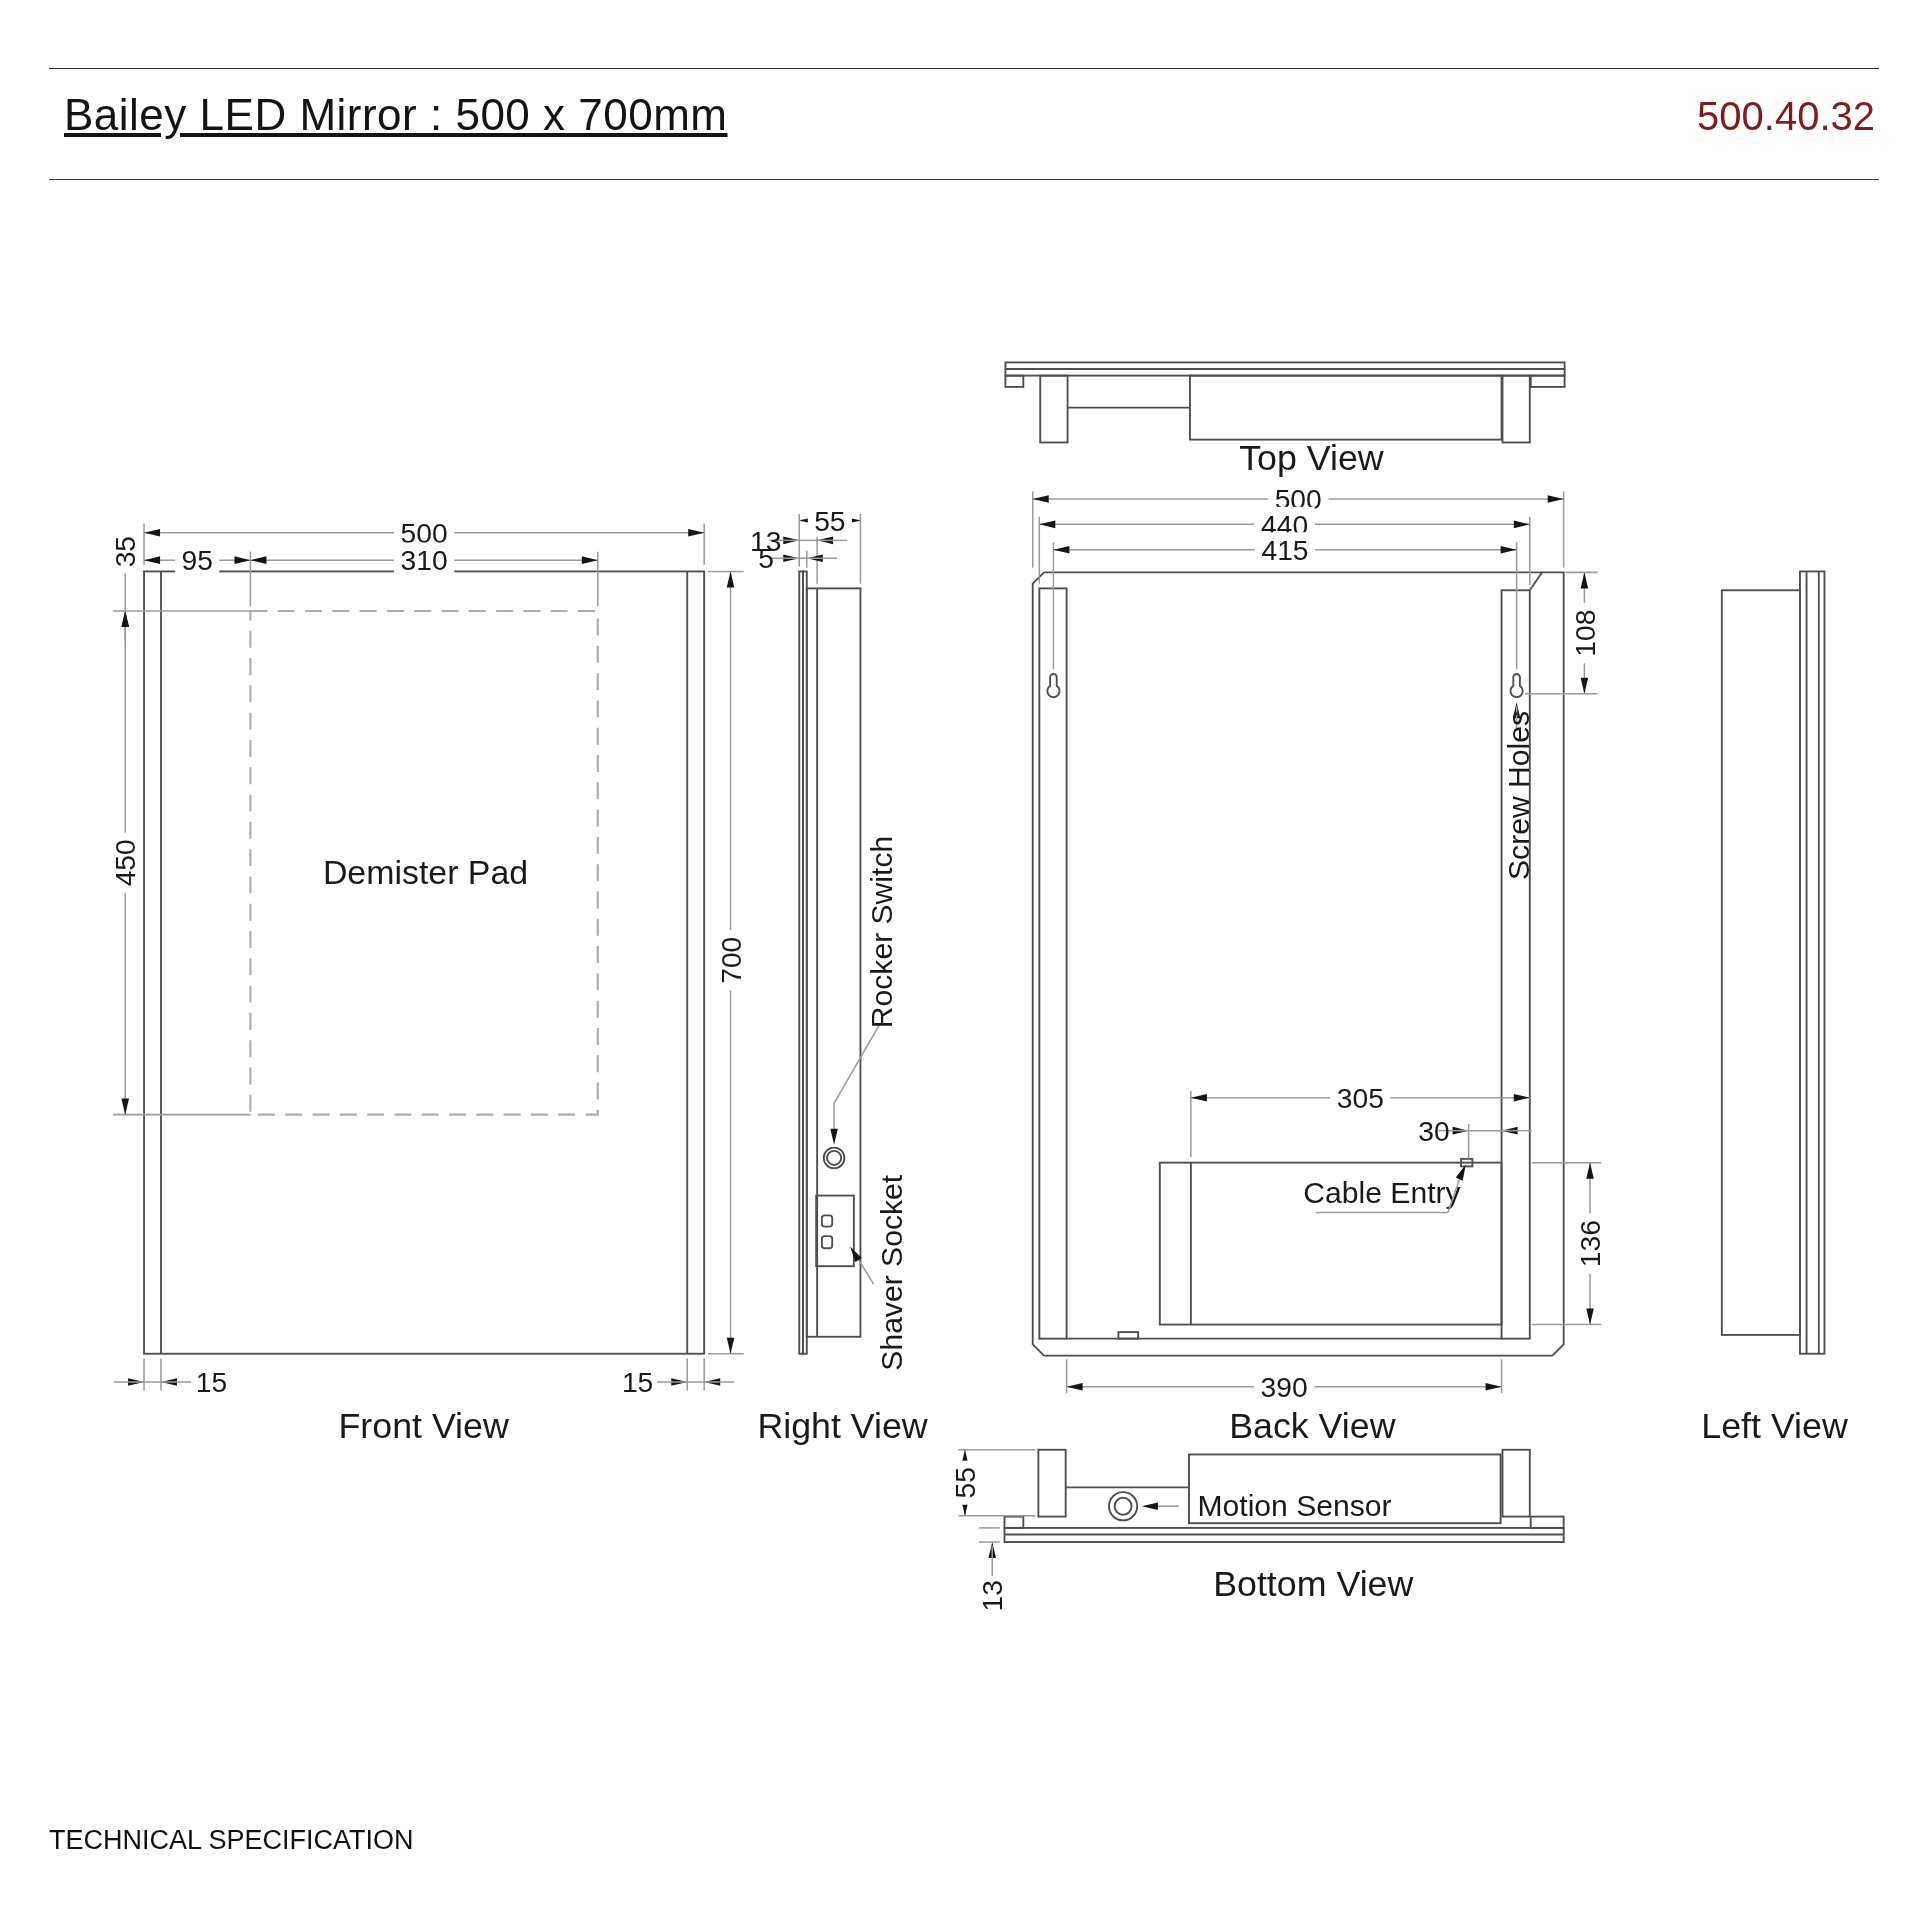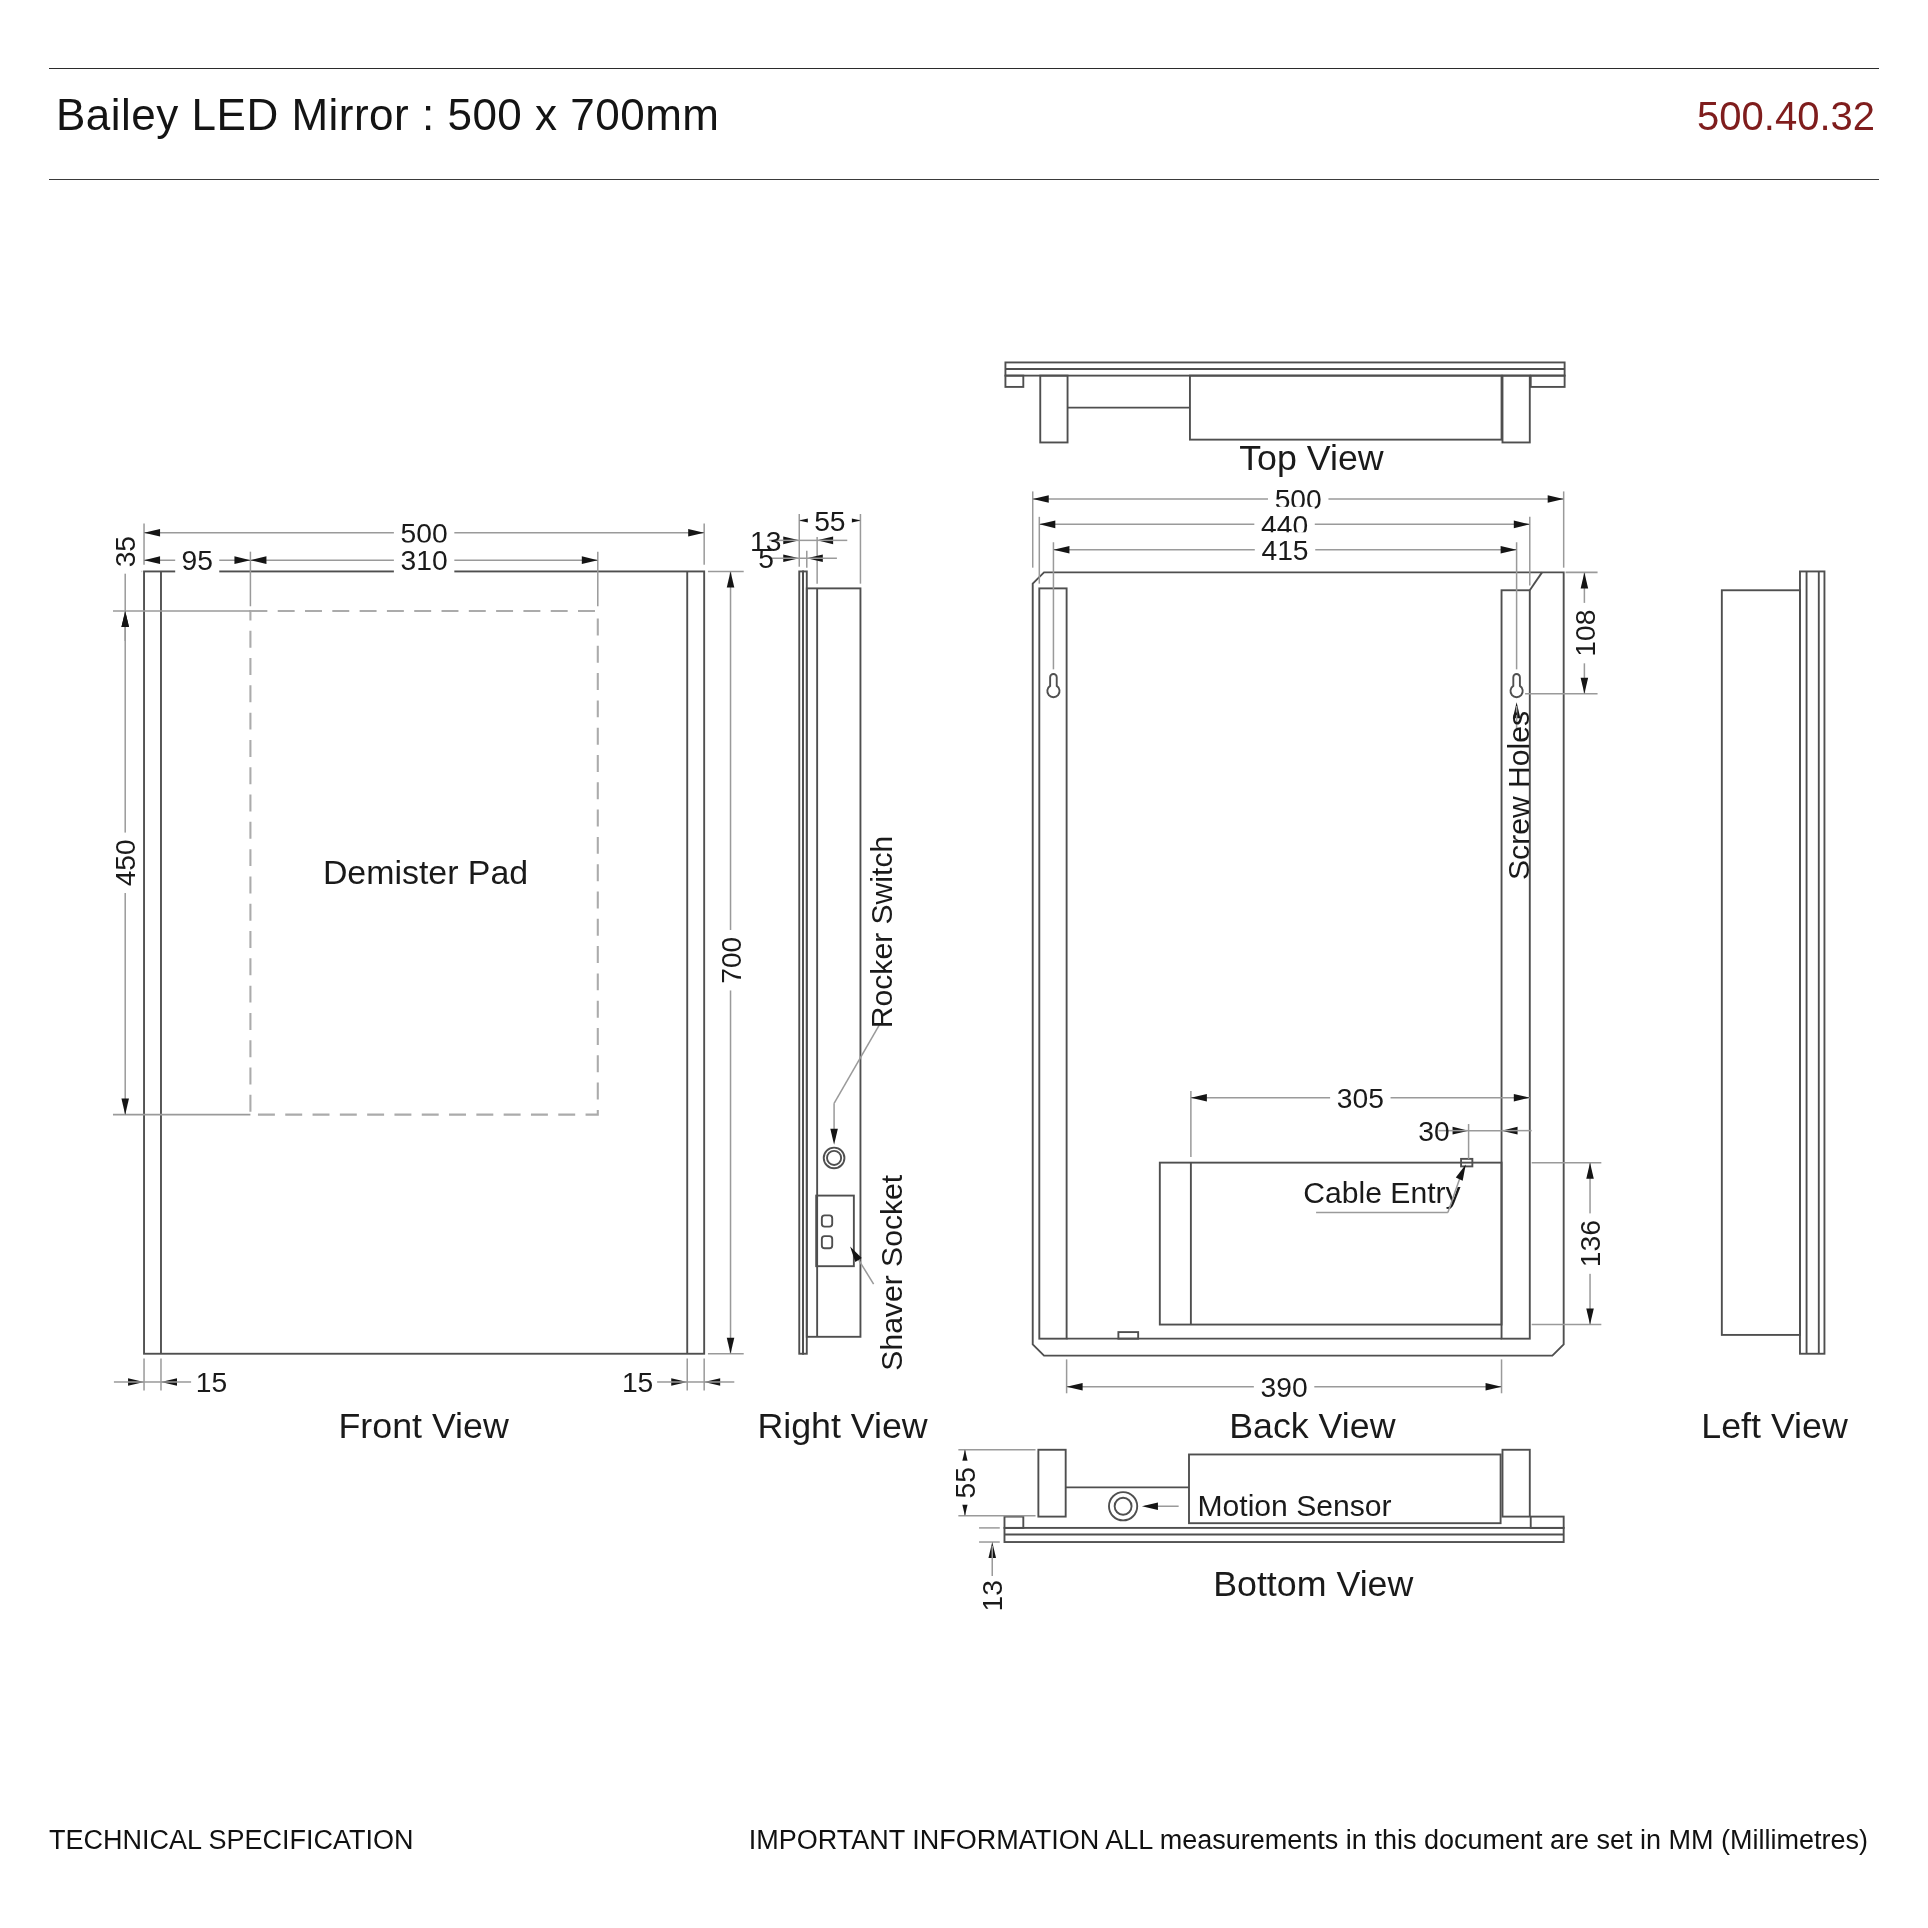--- a/index.html
+++ b/index.html
@@ -1,22 +1,22 @@
 <!DOCTYPE html>
 <html style="font-size:15px"><head>
 <meta charset="utf-8">
 <style>
   html,body{margin:0;padding:0;background:#fff;}
   .page{position:relative;width:1928px;height:1928px;background:#fff;overflow:hidden;
         font-family:"Liberation Sans", sans-serif;color:#1a1a1a;}
   .rule{position:absolute;left:49px;right:49px;height:0;border-top:1.9px solid #2b2b2b;}
   .rule-top{top:68px;}
   .rule-bottom{top:179px;border-top-color:#3a3a3a;}
-  .hdr-title{position:absolute;left:56px;top:90px;font-size:44px;font-weight:400;
-             letter-spacing:0.5px;color:#141414;white-space:nowrap;}
+  .hdr-title{position:absolute;left:64px;top:90px;font-size:44px;font-weight:400;
+             letter-spacing:0.5px;color:#141414;white-space:nowrap;text-decoration:underline;}
   .hdr-code{position:absolute;right:53px;top:94px;font-size:40px;font-weight:400;color:#7f1d1d;}
   .footer{position:absolute;left:49px;right:60px;top:1825px;display:flex;
           justify-content:space-between;font-size:27px;color:#111;align-items:flex-end;}
   svg{position:absolute;left:0;top:0;}
   .s{stroke:var(--line);stroke-width:2;fill:none;}
   .d{stroke:var(--dim);stroke-width:1.6;fill:none;}
   .dash{stroke:var(--dash);stroke-width:2.2;fill:none;stroke-dasharray:18 11;}
   .ar{fill:var(--arrow);stroke:none;}
   text{fill:var(--text);font-family:"Liberation Sans", sans-serif;}
   .t{font-size:30px;}
@@ -313,16 +313,15 @@
       <g transform="rotate(-90 1054 1695)">
         <text x="1054" y="1705.8" text-anchor="middle" class="t" font-size="30">13</text>
       </g>
       <g>
         <text x="1395" y="1695.68" text-anchor="middle" class="lab" font-size="38">Bottom View</text>
       </g>
     </svg>
 
   <div class="footer">
     <span>TECHNICAL SPECIFICATION</span>
-    <span>IMPORTANT INFORMATION ALL measurements in this document are set in MM (Millimetres)</span>
   </div>
 </div>
 
 
 </body></html>

